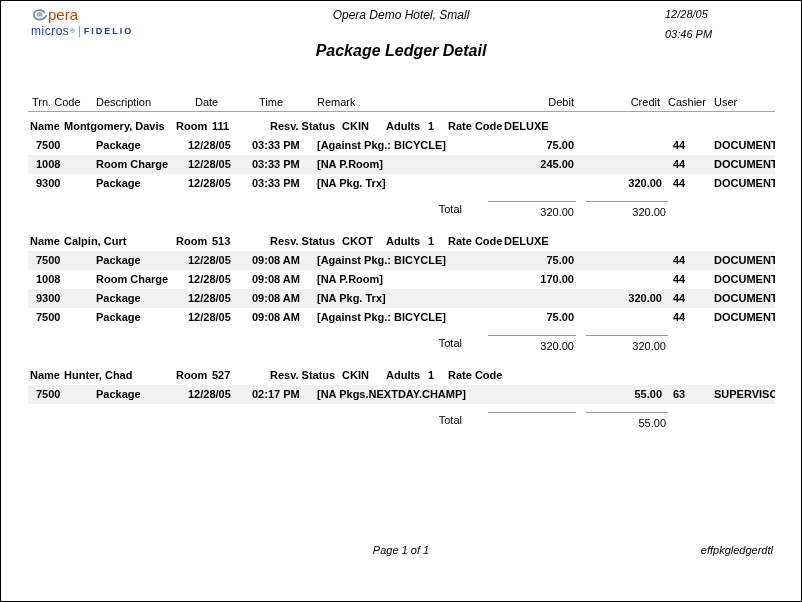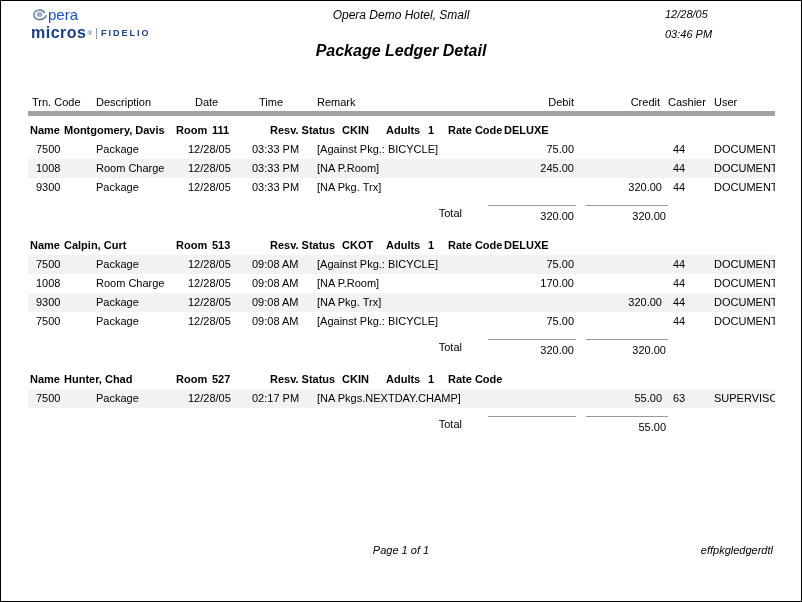--- a/index.html
+++ b/index.html
@@ -7,36 +7,36 @@
     position: relative;
     width: 800px; height: 600px;
     border: 1px solid #000;
     background: #fff;
     font-family: "Liberation Sans", sans-serif;
     color: #000;
     overflow: hidden;
   }
   
   .logo { position: absolute; top: 6px; left: 30px; }
-  .logo-top { display: flex; align-items: center; gap: 1px; color: #1d4ed8; font-size: 15px; line-height: 15px; }
+  .logo-top { display: flex; align-items: center; gap: 1px; color: #c2410c; font-size: 15px; line-height: 15px; }
   .logo-top svg { display: block; }
   .logo-bottom { display: flex; align-items: center; margin-top: 2px; color: #1c3e8e; }
-  .micros { font-weight: bold; font-size: 16px; letter-spacing: .5px; }
+  .micros { font-weight: normal; font-size: 12px; letter-spacing: .5px; }
   .reg { font-size: 6px; vertical-align: super; color: #1c3e8e; margin-left: 1px; }
   .logo-div { width: 1px; height: 11px; background: #8ea0bd; margin: 0 4px; }
   .fidelio { font-size: 9px; font-weight: bold; letter-spacing: 2px; }
   .hotel-name { position: absolute; top: 7px; left: 0; right: 0; text-align: center; font-style: italic; font-size: 12px; }
   .report-title { position: absolute; top: 41px; left: 0; right: 0; text-align: center; font-style: italic; font-weight: bold; font-size: 16px; }
   .datetime { position: absolute; top: 7px; left: 664px; font-style: italic; font-size: 11px; }
   .run-time { margin-top: 8px; }
   
   .report-body { position: absolute; top: 94px; left: 27px; right: 26px; font-size: 11px; }
   .cell, .seg { box-sizing: border-box; overflow: hidden; white-space: nowrap; }
-  .colheader { display: flex; height: 16px; line-height: 14px; border-bottom: 5px solid #a3a3a3; margin-bottom: 5px; }
-  .row { display: flex; height: 19px; line-height: 19px; }
+  .colheader { display: flex; height: 16px; line-height: 14px; border-bottom: 1px solid #a3a3a3; margin-bottom: 5px; }
+  .row { display: flex; height: 19px; line-height: 19px; font-weight: bold; }
   .stripe { background: #f2f2f2; }
   .name-row { display: flex; height: 19px; line-height: 19px; font-weight: bold; }
   
   .c-trn_code    { width: 66px;  padding-left: 8px; }
   .c-description { width: 92px;  padding-left: 2px; }
   .c-date        { width: 64px;  padding-left: 2px; }
   .c-time        { width: 62px;  padding-left: 2px; }
   .c-remark      { width: 176px; padding-left: 5px; }
   .c-debit       { width: 88px;  text-align: right; padding-right: 2px; }
   .c-credit      { width: 92px;  text-align: right; padding-right: 6px; }

